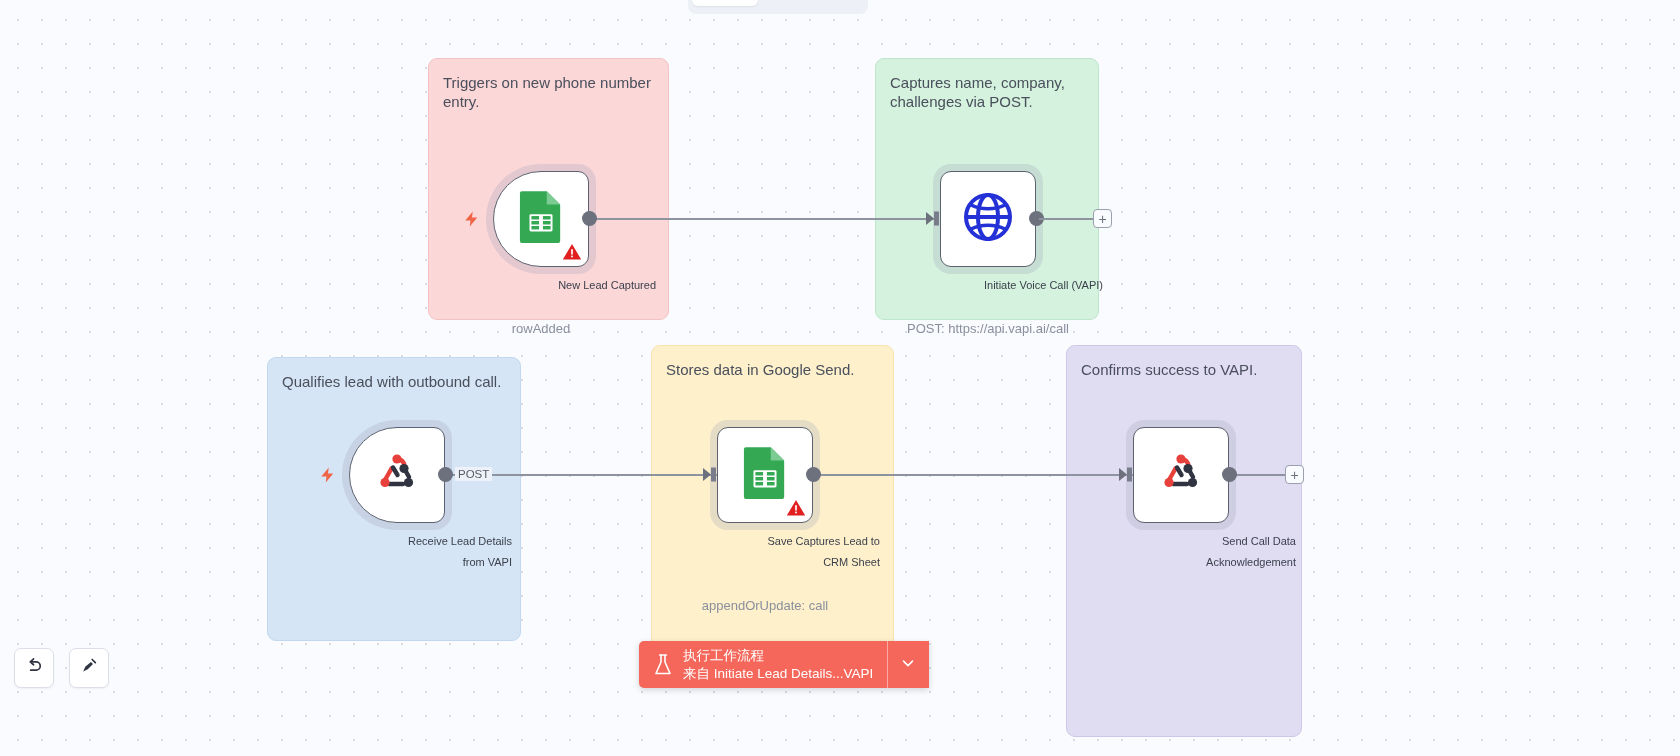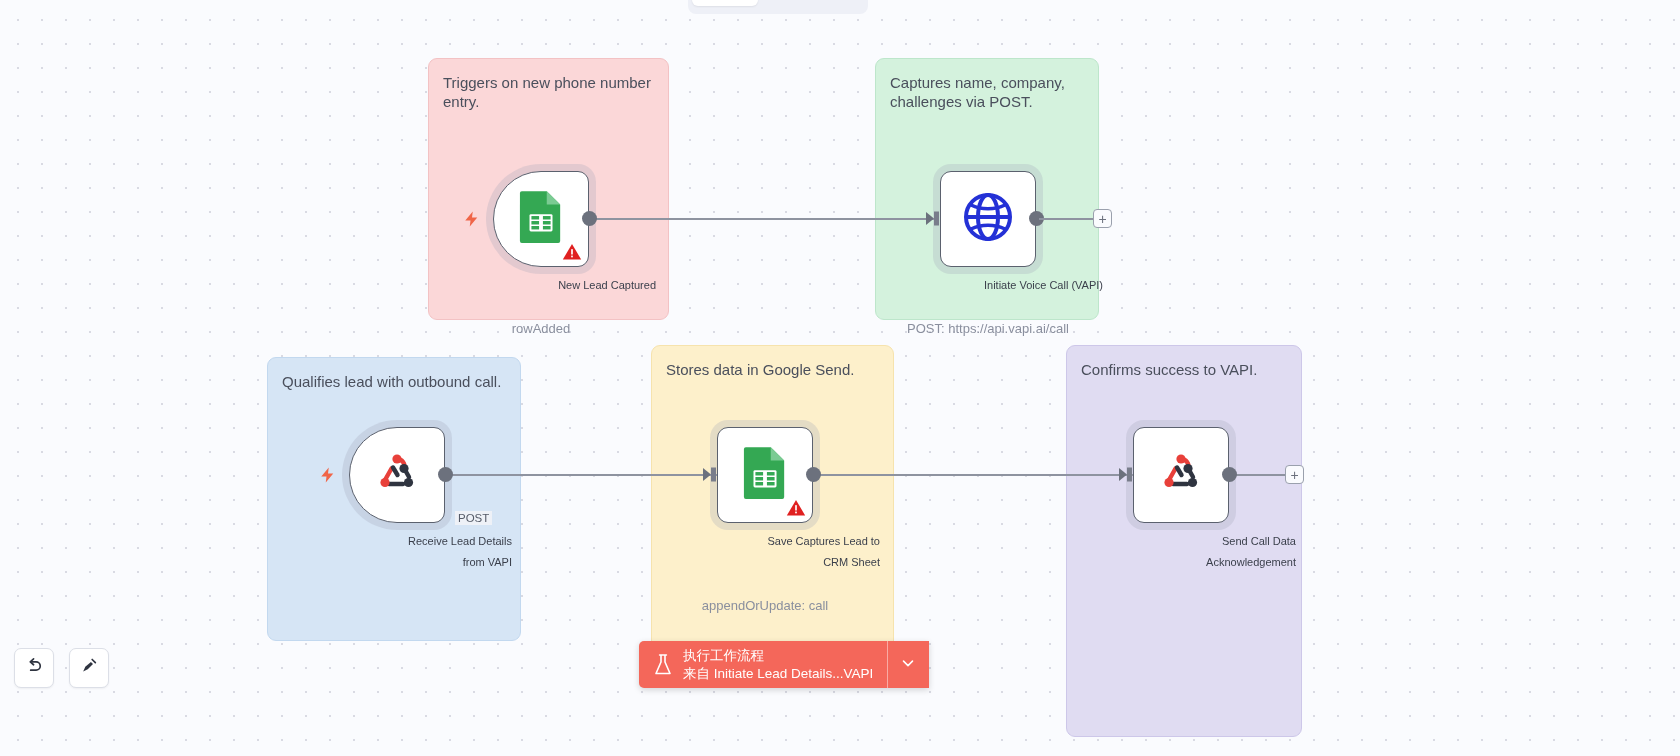--- a/index.html
+++ b/index.html
@@ -220,21 +220,21 @@
 
 <div class="group g-yellow" style="left:651px; top:345px; width:243px; height:312px;">
   <div class="desc">Stores data in Google Send.</div>
 </div>
 
 <div class="group g-purple" style="left:1066px; top:345px; width:236px; height:392px;">
   <div class="desc">Confirms success to VAPI.</div>
 </div>
 
 <div class="edge" style="left:446px; top:474px; width:272px;"></div>
-<div class="edge-label" style="left:455px; top:467px;margin-top:44px;">POST</div>
+<div class="edge-label" style="left:455px; top:467px;">POST</div>
 <div class="edge" style="left:813px; top:474px; width:320px;"></div>
 <div class="edge" style="left:1231px; top:474px; width:55px;"></div>
 <div class="plusbtn" style="left:1285px; top:465px;">+</div>
 
 <div class="node" style="left:349px; top:427px;">
   <span class="bolt">
     <svg viewBox="0 0 24 24" width="18" height="22">
         <path fill="#f06548" d="M13 2 3 14h7l-1 8 10-12h-7l1-8z"></path>
       </svg>
   </span>

